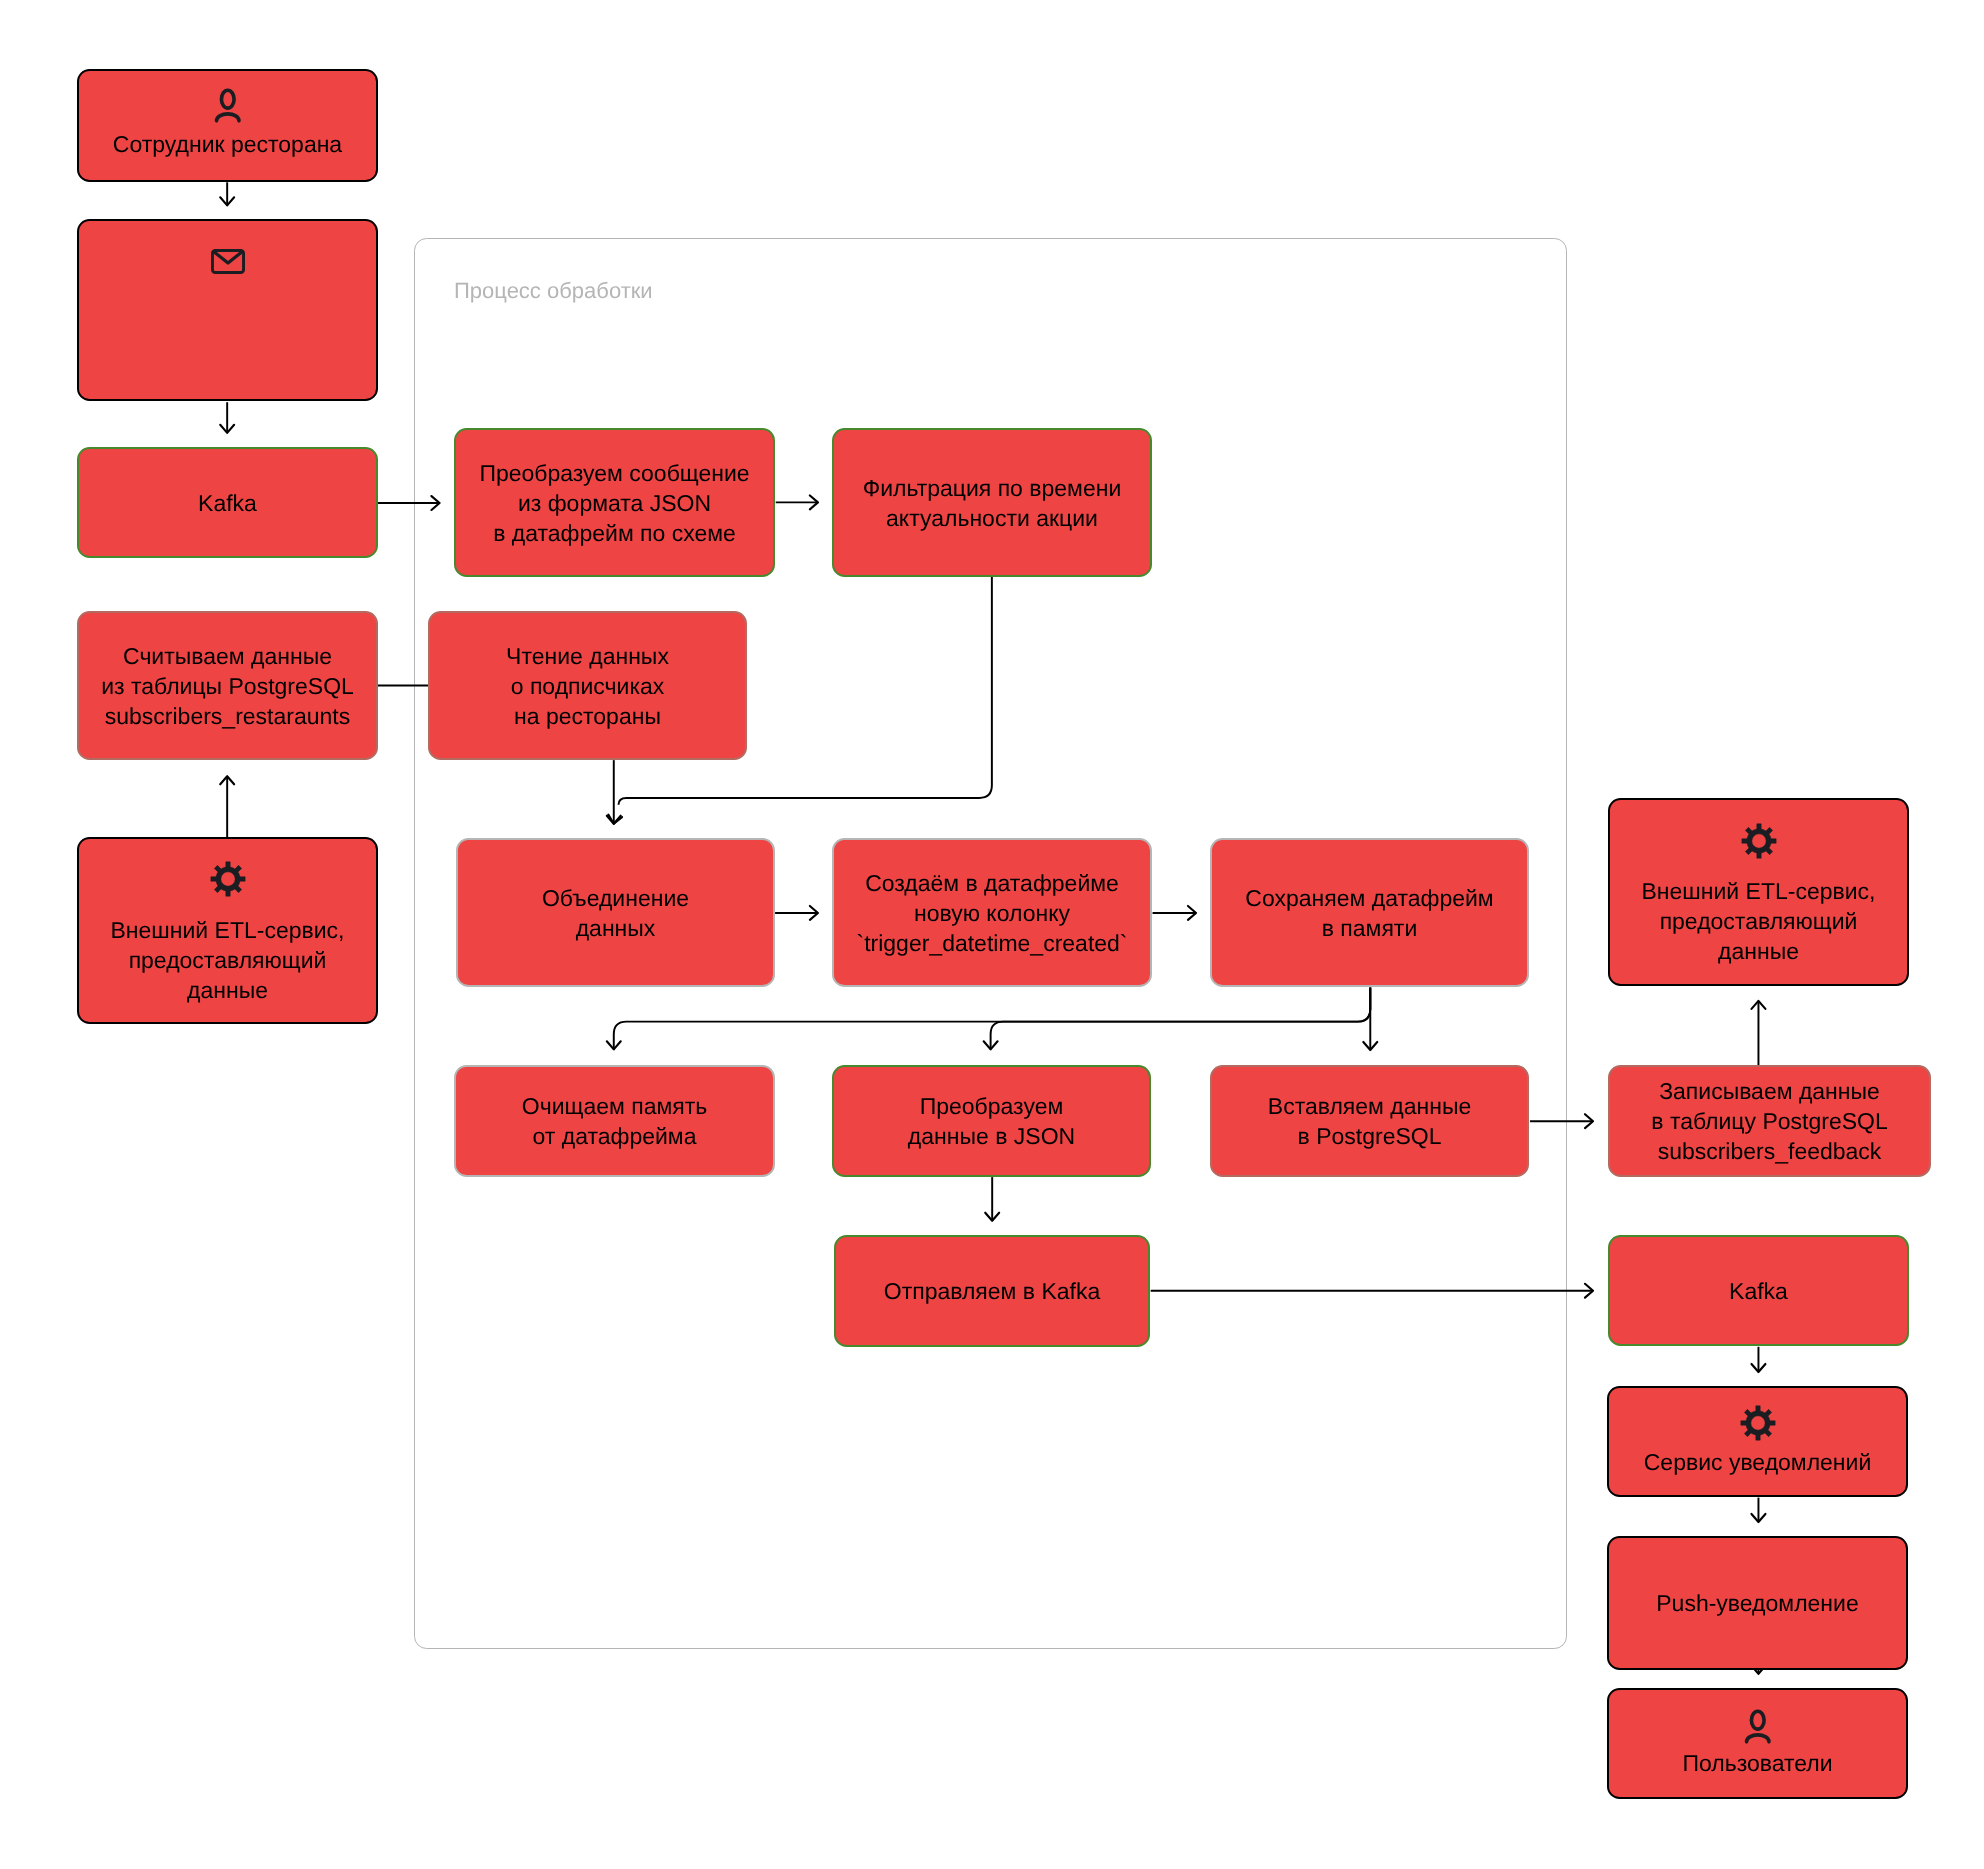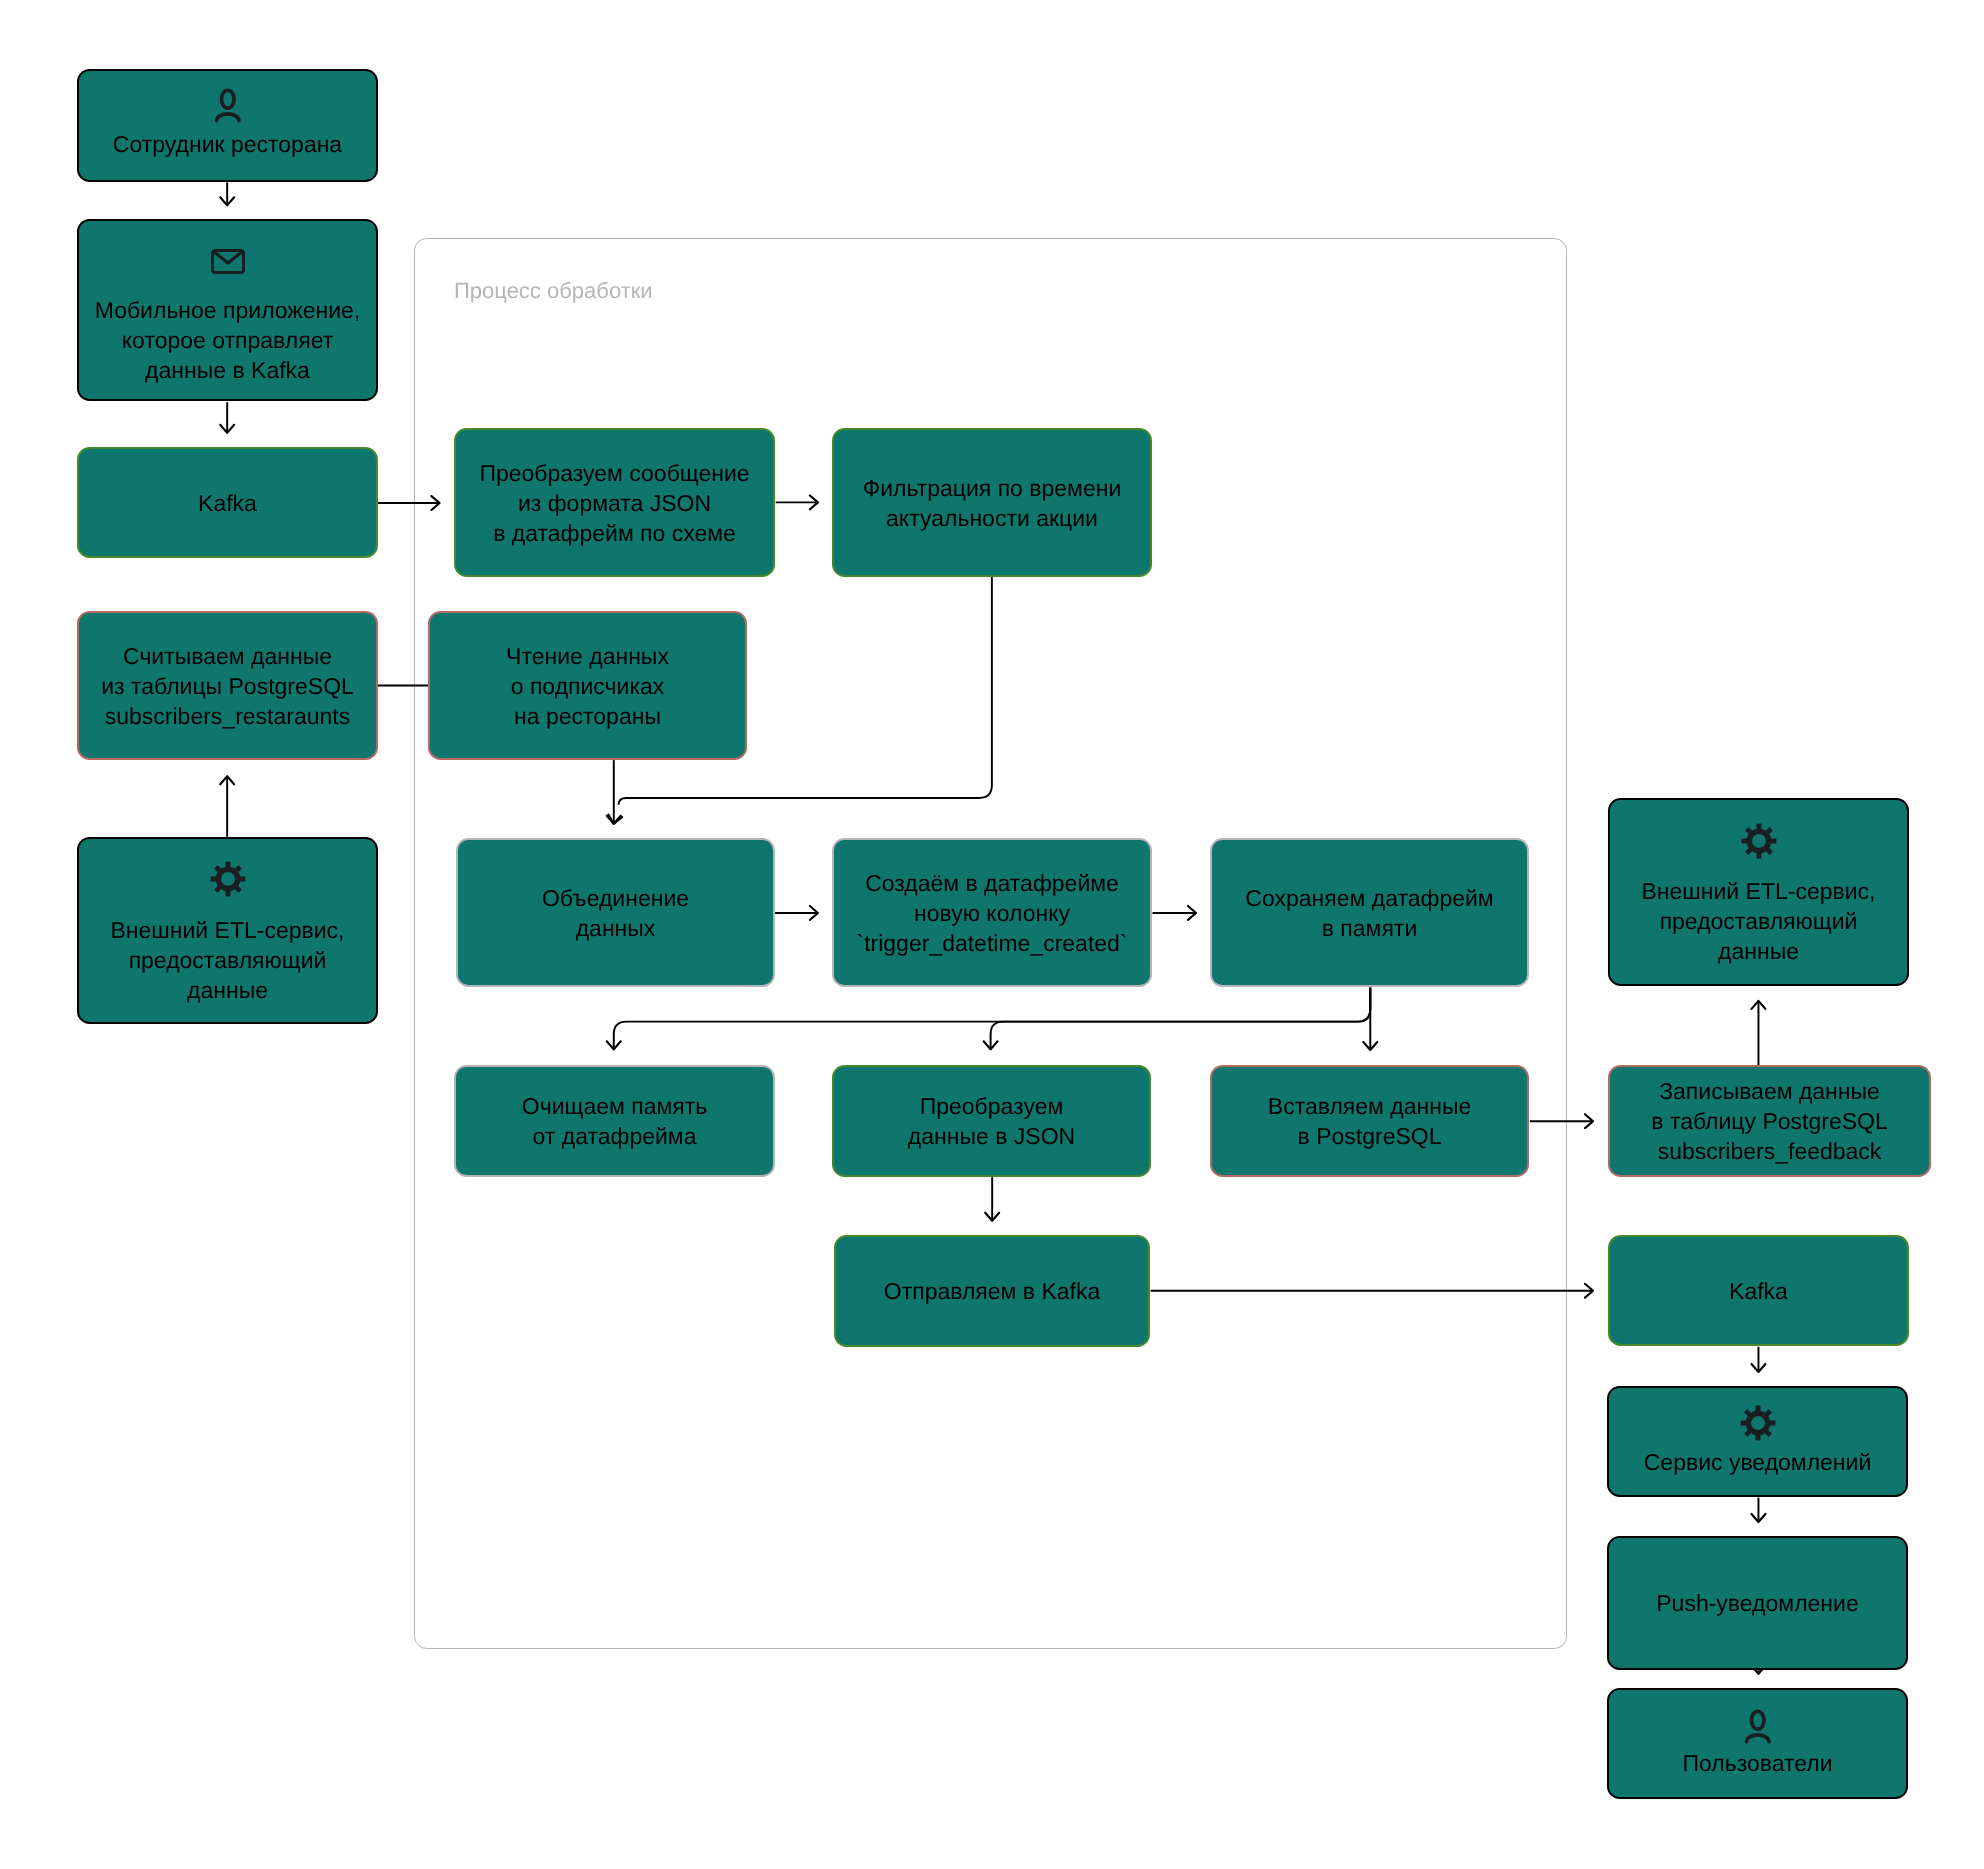--- a/index.html
+++ b/index.html
@@ -6,21 +6,21 @@
   html,body{margin:0;padding:0;background:#ffffff;}
   #page{position:relative;width:1985px;height:1870px;background:#ffffff;overflow:hidden;
         font-family:"Liberation Sans",sans-serif;
         -webkit-font-smoothing:antialiased;text-rendering:geometricPrecision;}
   #cluster{position:absolute;box-sizing:border-box;border:1.9px solid #b5b5b5;border-radius:12.6px;background:#ffffff;}
   #cluster-label{position:absolute;font-size:22px;line-height:28px;color:#b5b5b5;white-space:pre;}
   #edges{position:absolute;left:0;top:0;width:1985px;height:1870px;overflow:visible;}
   #edges path.ln{fill:none;stroke:#000000;stroke-width:3.1;}
   #edges polyline.ah{fill:none;stroke:#000000;stroke-width:3.4;stroke-linecap:round;stroke-linejoin:round;}
   .node{position:absolute;box-sizing:border-box;border-style:solid;border-width:2px;
-        border-radius:12.6px;background:#0f766e;}
+        border-radius:12.6px;background:#ef4444;}
   .node>.lbl{position:absolute;left:-1.9px;right:-1.9px;font-size:23px;line-height:30px;color:#000000;
              text-align:center;white-space:pre-line;}
   .node>.lbl.mid{top:50%;transform:translateY(-50%);}
   .node>.ico{position:absolute;left:50%;overflow:visible;}
   .c-black{border-color:#000000;}
   .c-green{border-color:#478a2e;}
   .c-red{border-color:#b36a60;}
   .c-gray{border-color:#b5b5b5;}
 </style>
 </head>
@@ -76,23 +76,20 @@
           <ellipse cx="26.6" cy="17.9" rx="10.1" ry="14.3" fill="none" stroke="#1a1d21" stroke-width="5.8"></ellipse>
           <path d="M8.7 52.5 A17.9 11.1 0 0 1 44.5 52.5" fill="none" stroke="#1a1d21" stroke-width="5.8" stroke-linecap="round"></path>
         </svg>
         <div class="lbl" style="top: 58px;">Сотрудник ресторана</div>
       </div>
       <div class="node c-black" style="left: 77px; top: 219px; width: 301px; height: 182px;">
         <svg class="ico" viewBox="0 0 53.8 39.2" width="34" height="25" style="margin-left: -17px; top: 28px;">
           <rect x="2.3" y="2.3" width="49.2" height="34.6" rx="4.4" fill="none" stroke="#1a1d21" stroke-width="4.6"></rect>
           <path d="M5.0 4.4 L26.9 22.1 L48.8 4.4" fill="none" stroke="#1a1d21" stroke-width="5.1" stroke-linejoin="round" stroke-linecap="butt"></path>
         </svg>
-        <div class="lbl" style="top: 74px;">Мобильное приложение,
-которое отправляет
-данные в Kafka</div>
       </div>
       <div class="node c-green" style="left: 77px; top: 447px; width: 301px; height: 111px;">
         <div class="lbl mid">Kafka</div>
       </div>
       <div class="node c-red" style="left: 77px; top: 611px; width: 301px; height: 149px;">
         <div class="lbl mid">Считываем данные
 из таблицы PostgreSQL
 subscribers_restaraunts</div>
       </div>
       <div class="node c-black" style="left: 77px; top: 837px; width: 301px; height: 187px;">

